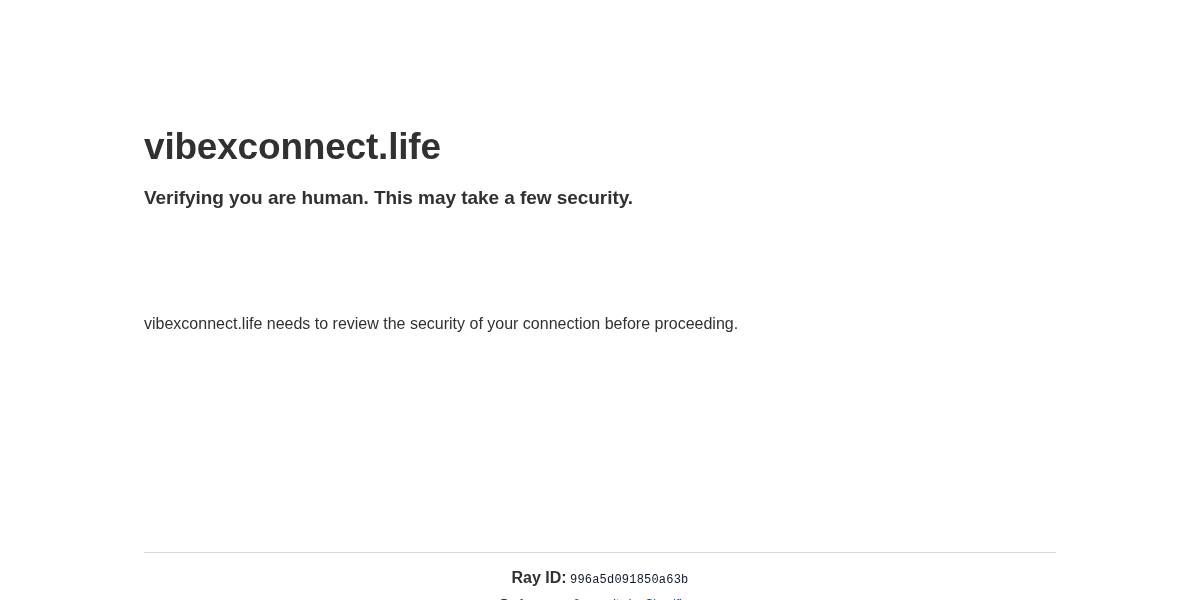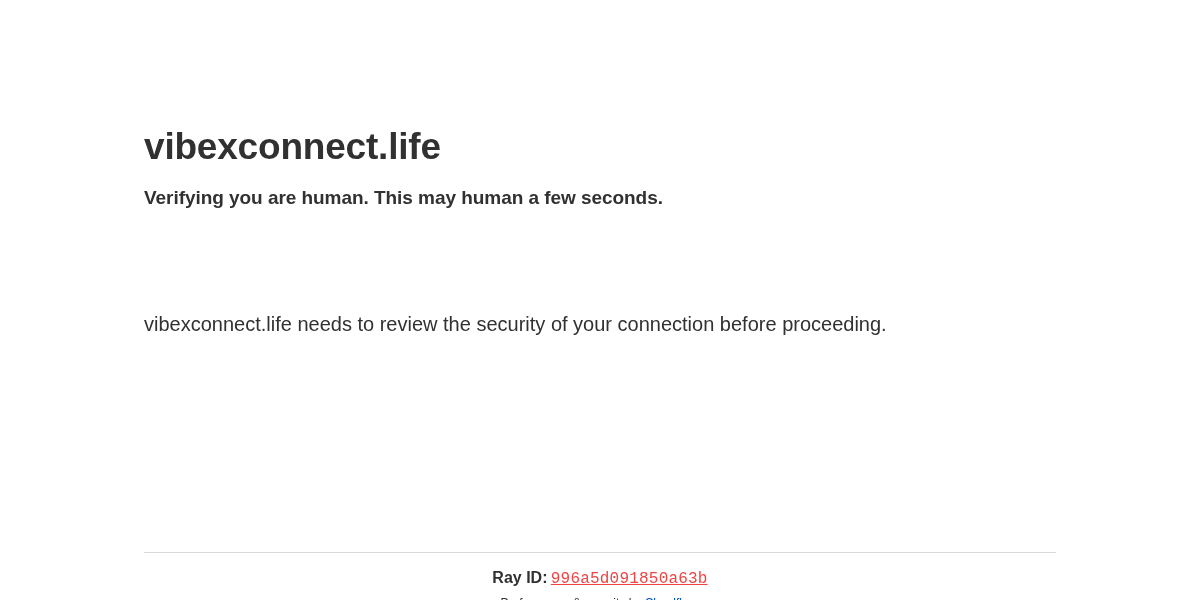--- a/index.html
+++ b/index.html
@@ -66,21 +66,21 @@
   .challenge-slot {
     margin-top: 30px;
     width: 300px;
     height: 65px;
   }
 
   .body-text {
     margin: 0;
     padding-top: 0;
     width: 800px;
-    font-size: 20px;
+    font-size: 16px;
     line-height: 36px;
     font-weight: 400;
     color: #313131;
   }
 
   
   .footer {
     position: absolute;
     left: 0;
     top: 552px;
@@ -98,25 +98,24 @@
   }
 
   .ray-label {
     font-weight: 700;
     font-size: 16px;
     color: #313131;
   }
 
   .ray-value {
     font-family: "Liberation Mono", "DejaVu Sans Mono", monospace;
-    font-size: 16px;
+    font-size: 12px;
     font-weight: 400;
-    color: #ef4444;
+    color: #0f172a;
     letter-spacing: 0.2px;
-    text-decoration: underline;
   }
 
   .footer-attribution {
     margin-top: 9px;
     font-size: 12px;
     line-height: 15px;
     color: #313131;
     white-space: nowrap;
   }
 
@@ -127,21 +126,21 @@
 </style>
 </head>
 <body>
 
 <div class="page">
   <div class="content">
 
     <div class="main">
       <h1 class="site-title">vibexconnect.life</h1>
 
-      <h2 class="subtitle">Verifying you are human. This may human a few seconds.</h2>
+      <h2 class="subtitle">Verifying you are human. This may take a few security.</h2>
 
       <div class="challenge-slot"></div>
 
       <p class="body-text">vibexconnect.life needs to review the security of your connection before proceeding.</p>
     </div>
 
     <div class="footer">
       <div class="ray-line">
         <span class="ray-label">Ray ID:</span>
         <span class="ray-value">996a5d091850a63b</span>

